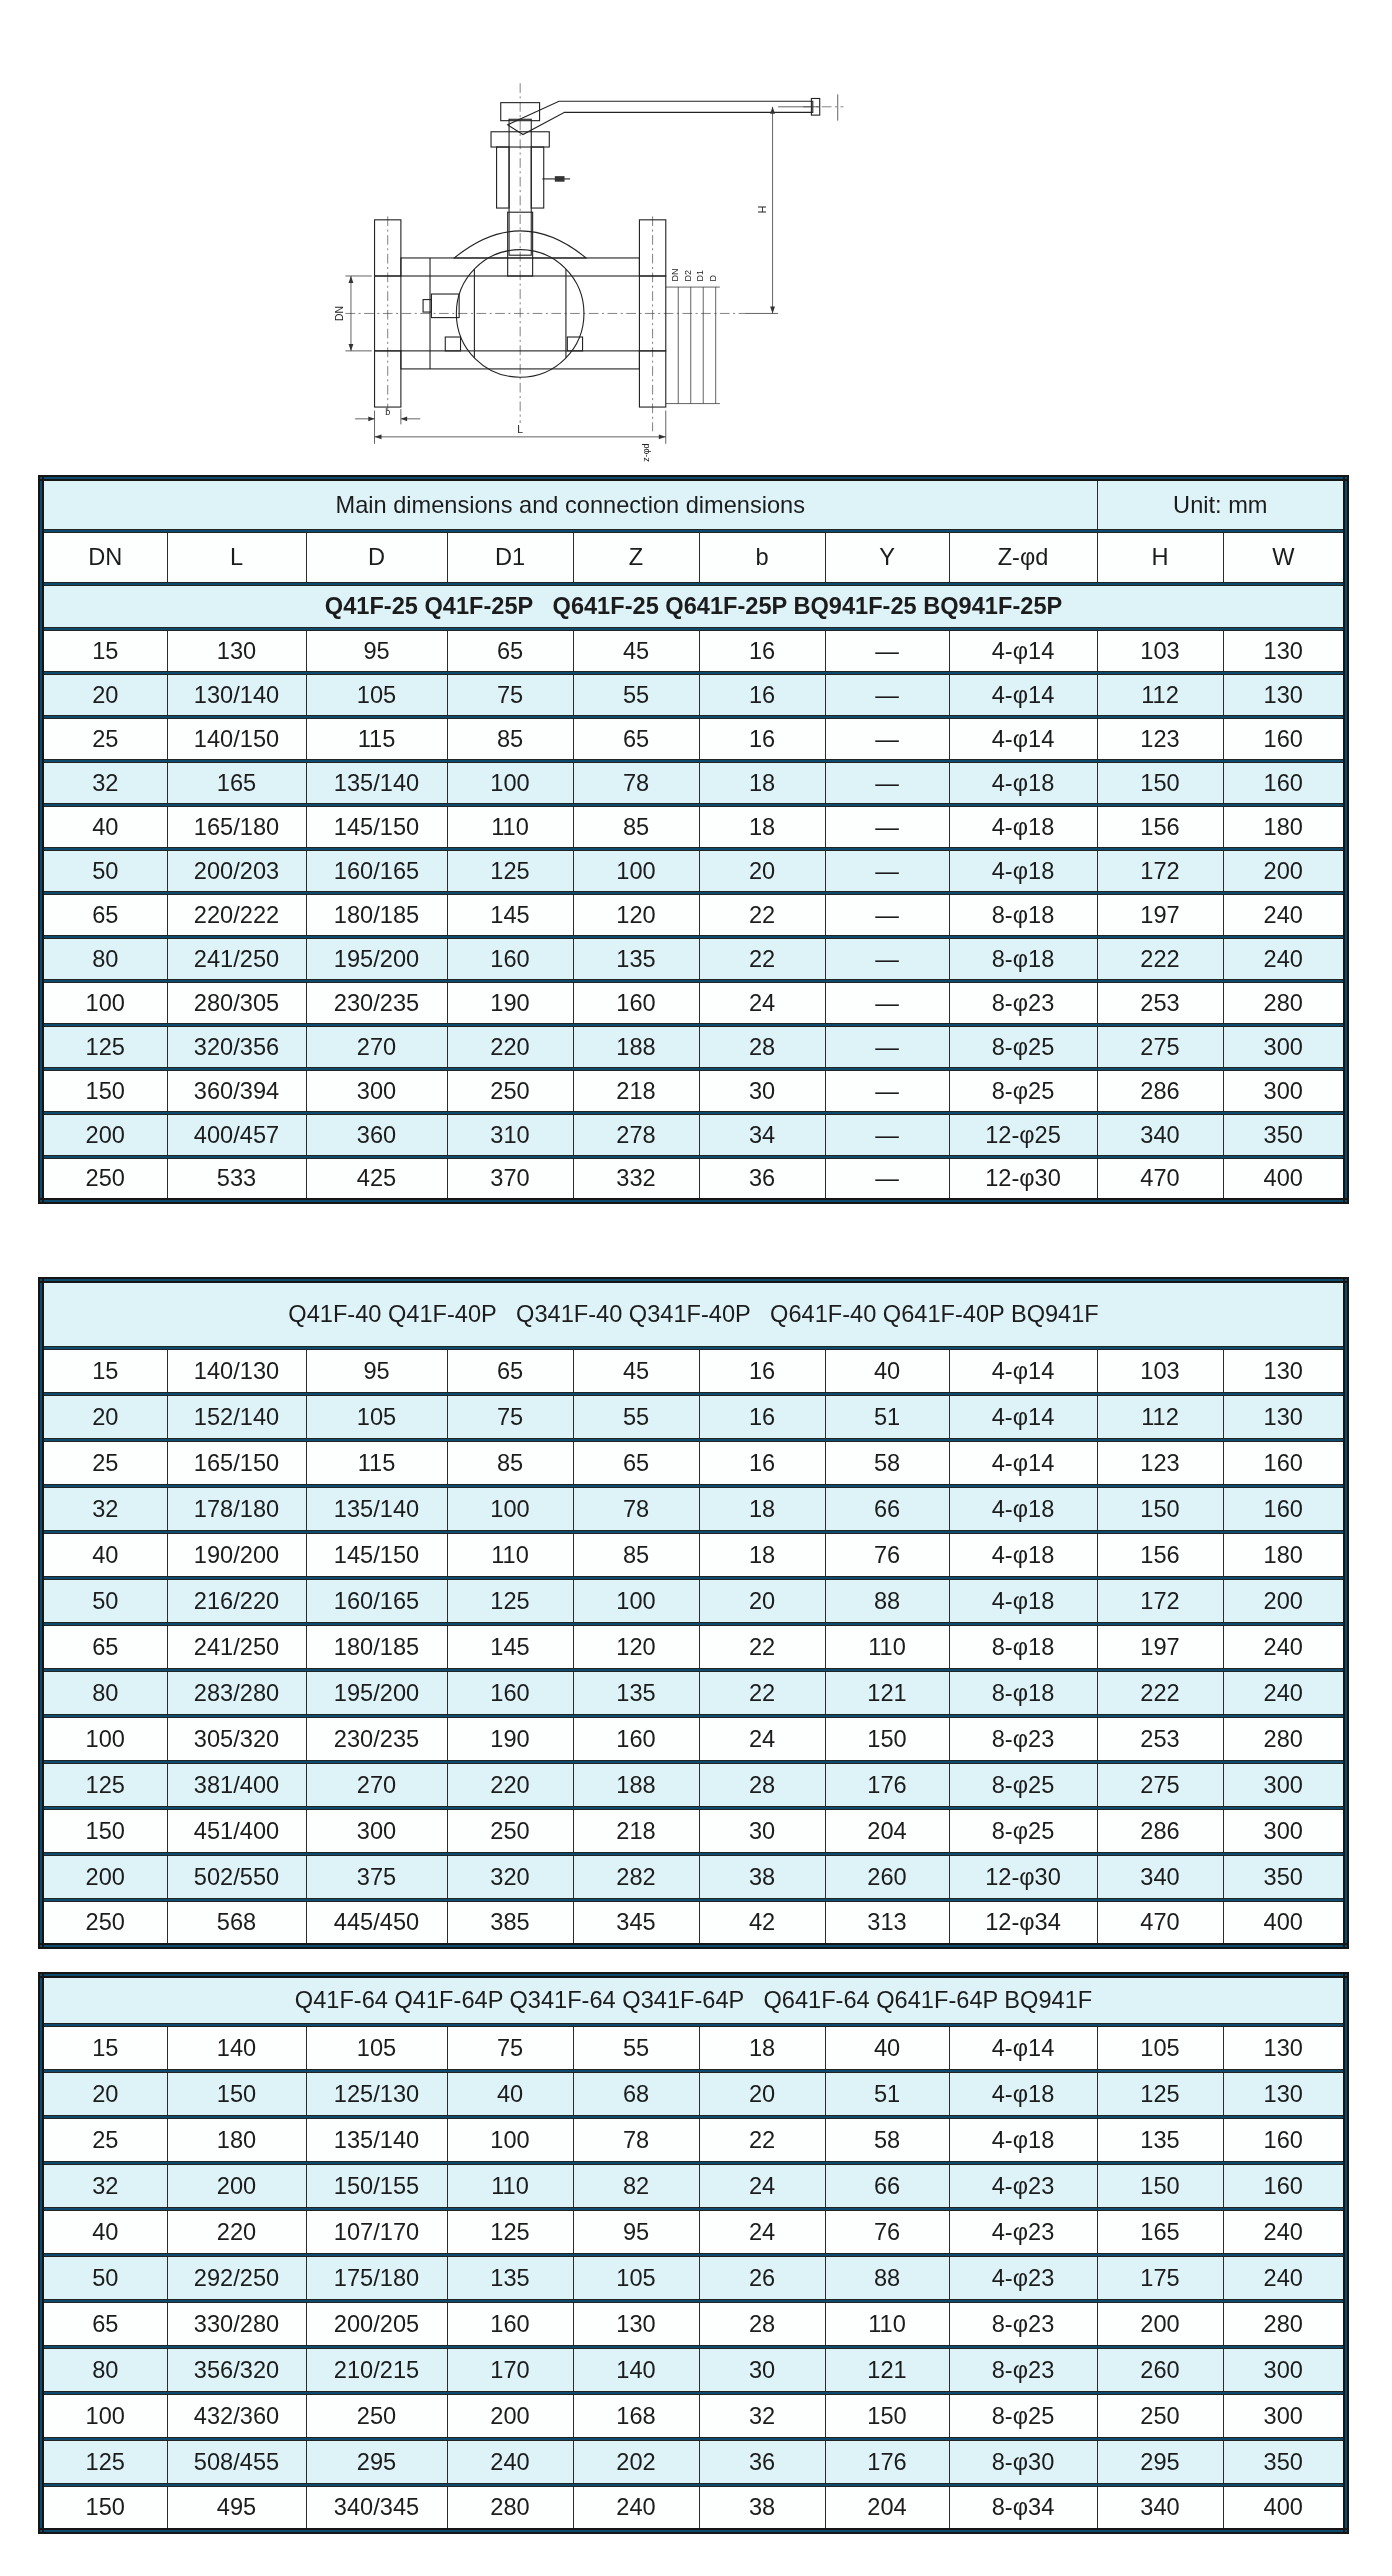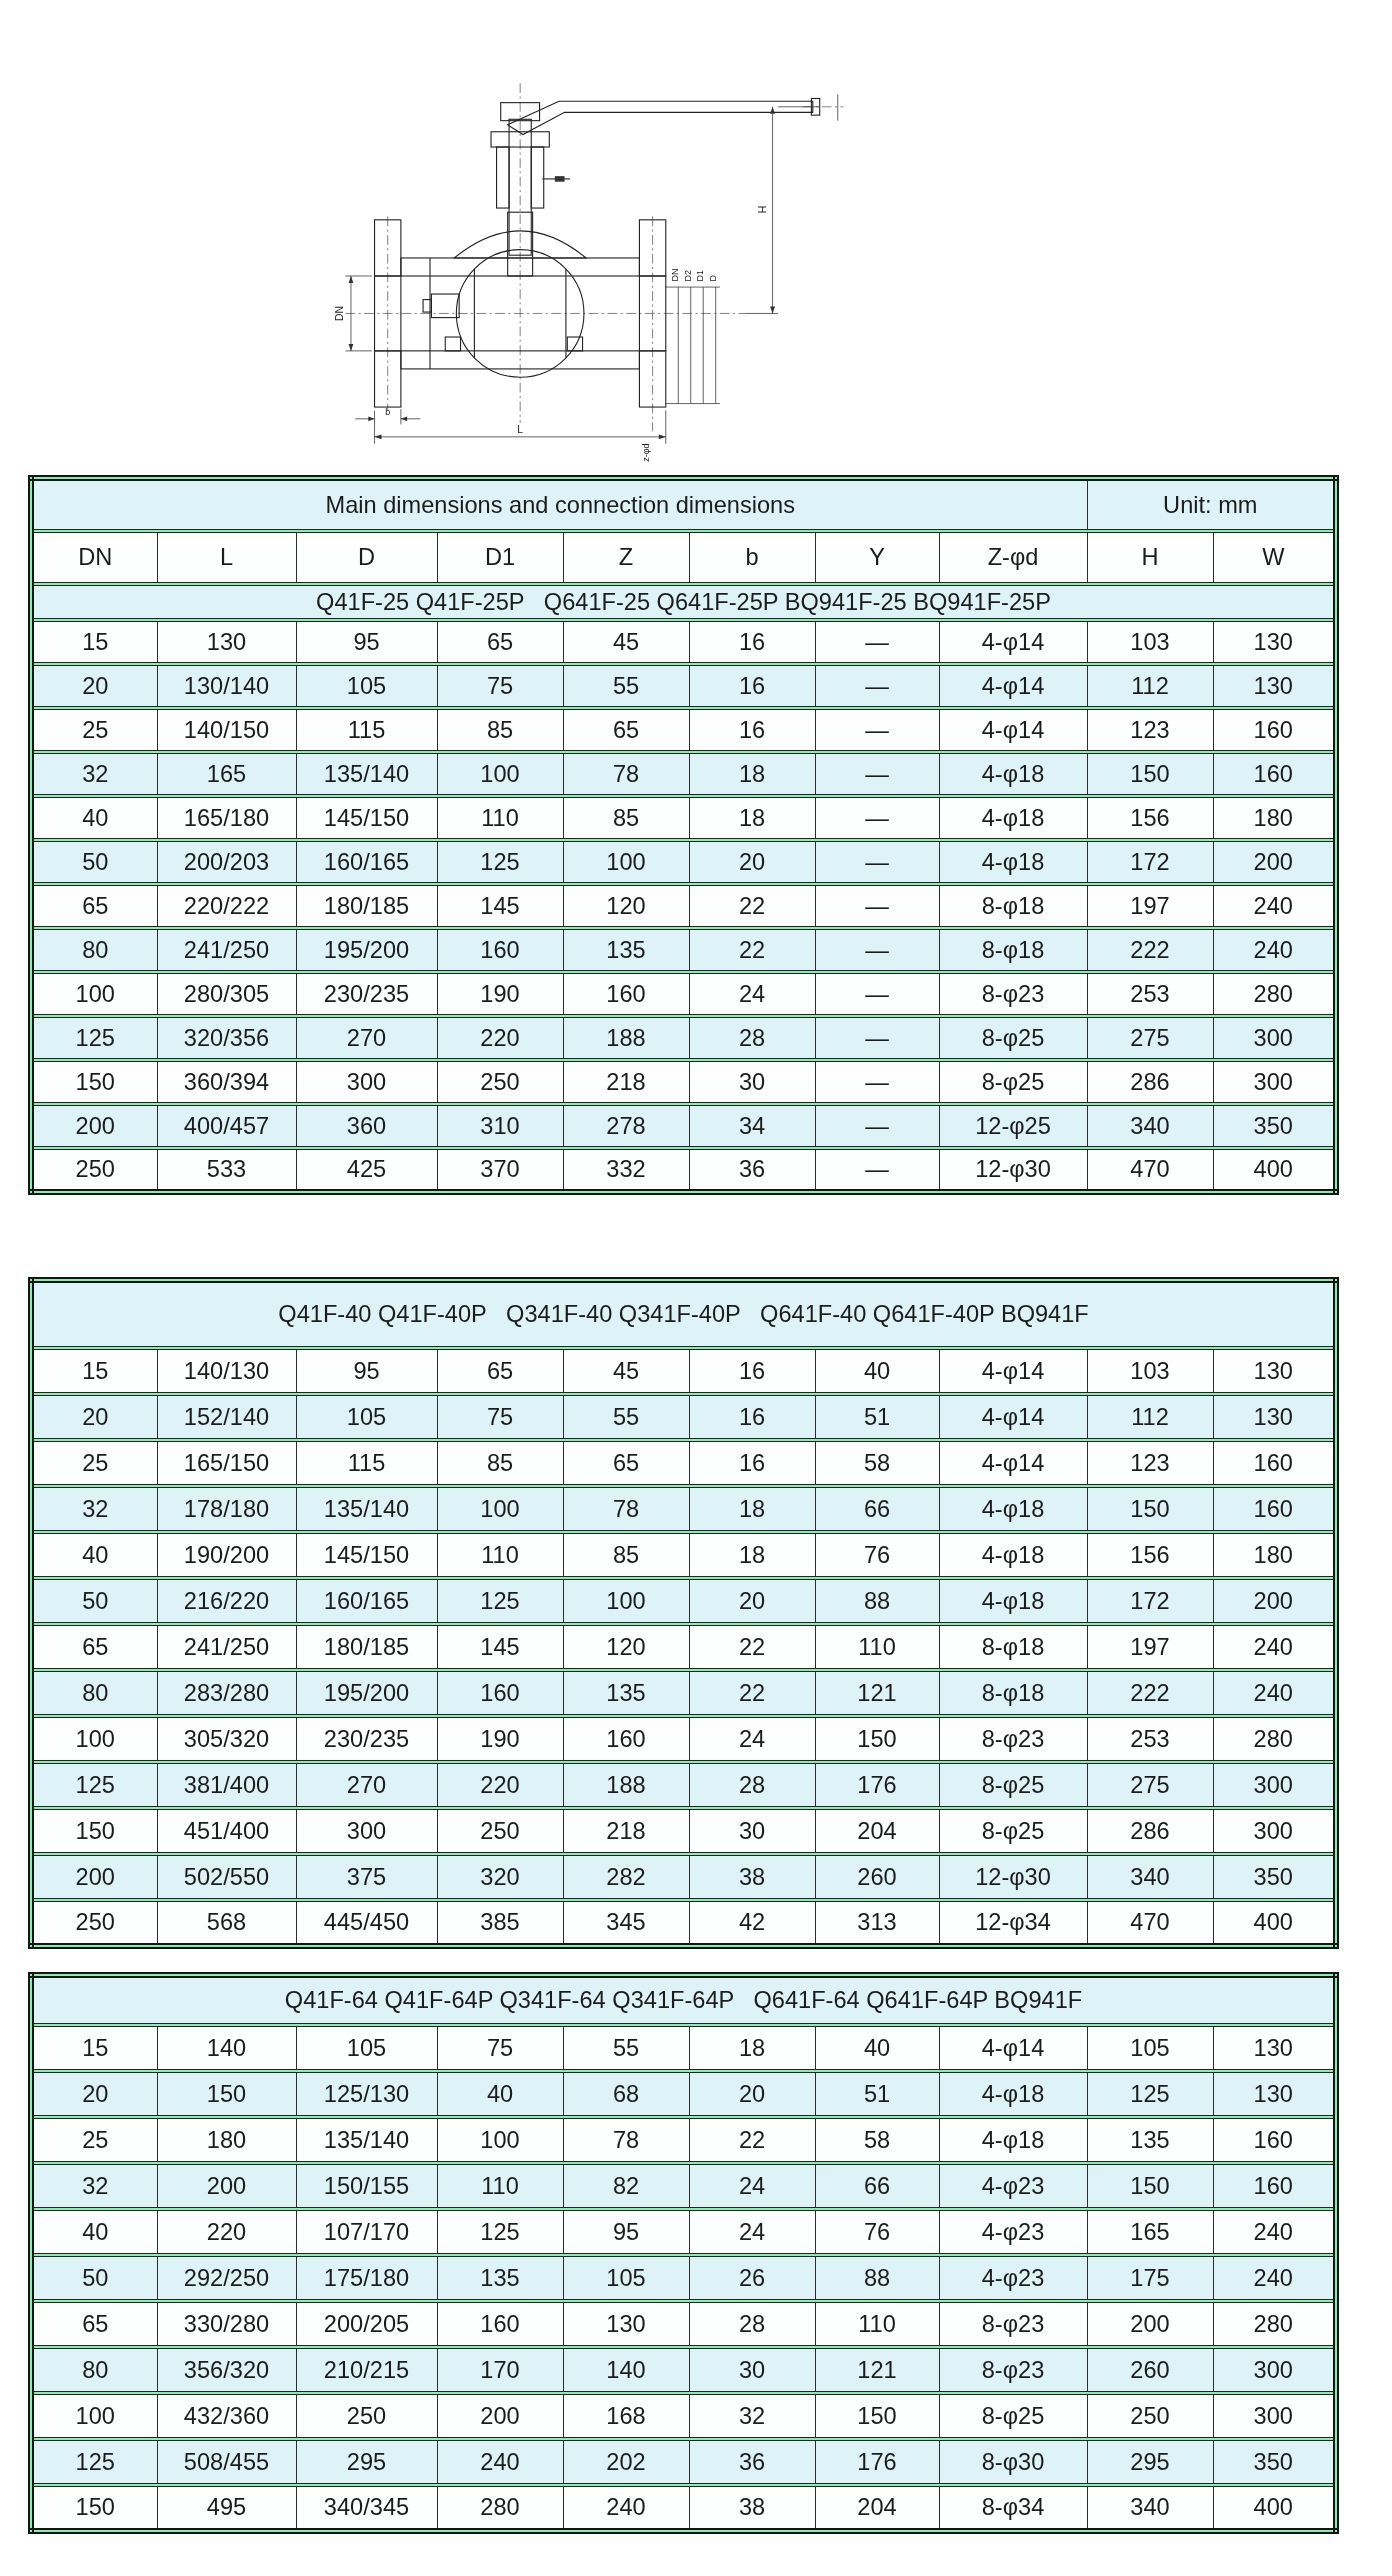--- a/index.html
+++ b/index.html
@@ -7,46 +7,46 @@
     position:relative;
     width:1392px;height:2576px;
     background:#ffffff;
     font-family:"Liberation Sans",sans-serif;
     color:#1c1c1c;
     overflow:hidden;
   }
   
   table.dim{
     position:absolute;
-    left:28px;
+    left:38px;
     width:1305px;
     border-collapse:collapse;
     table-layout:fixed;
     border:6.2px double #151515;
-    background:#86efac;
+    background:#0c4a6e;
   }
   table.dim td{
     border-left:1.4px solid #2c2c2c;
     border-right:1.4px solid #2c2c2c;
     border-top:4.2px double #242424;
     border-bottom:4.2px double #242424;
     text-align:center;
     vertical-align:middle;
     font-size:23.6px;
     padding:0;
     overflow:hidden;
     background:#fdfefe;
   }
   table.dim td.cyan{background:#def3f8;}
   table.dim tbody tr.alt td{background:#def3f8;}
   table.dim td.sect{white-space:pre;background:#def3f8;}
   #t1 thead tr:nth-child(1){height:53px;}
   #t1 thead tr:nth-child(1) td{border-bottom:2.1px solid #242424;}
   #t1 thead tr:nth-child(2){height:53px;}
-  #t1 thead tr:nth-child(3){height:36px;}
+  #t1 thead tr:nth-child(3){height:45px;font-weight:bold;}
   #t1 tbody tr{height:44px;}
   #t1{top:475px;}
   #t2{top:1277px;}
   #t2 thead tr{height:68px;}
   #t2 tbody tr{height:46px;}
   #t3{top:1972px;}
   #t3 thead tr{height:50px;}
   #t3 tbody tr{height:46px;}
   
   .drawing{position:absolute;left:326px;top:43px;}

